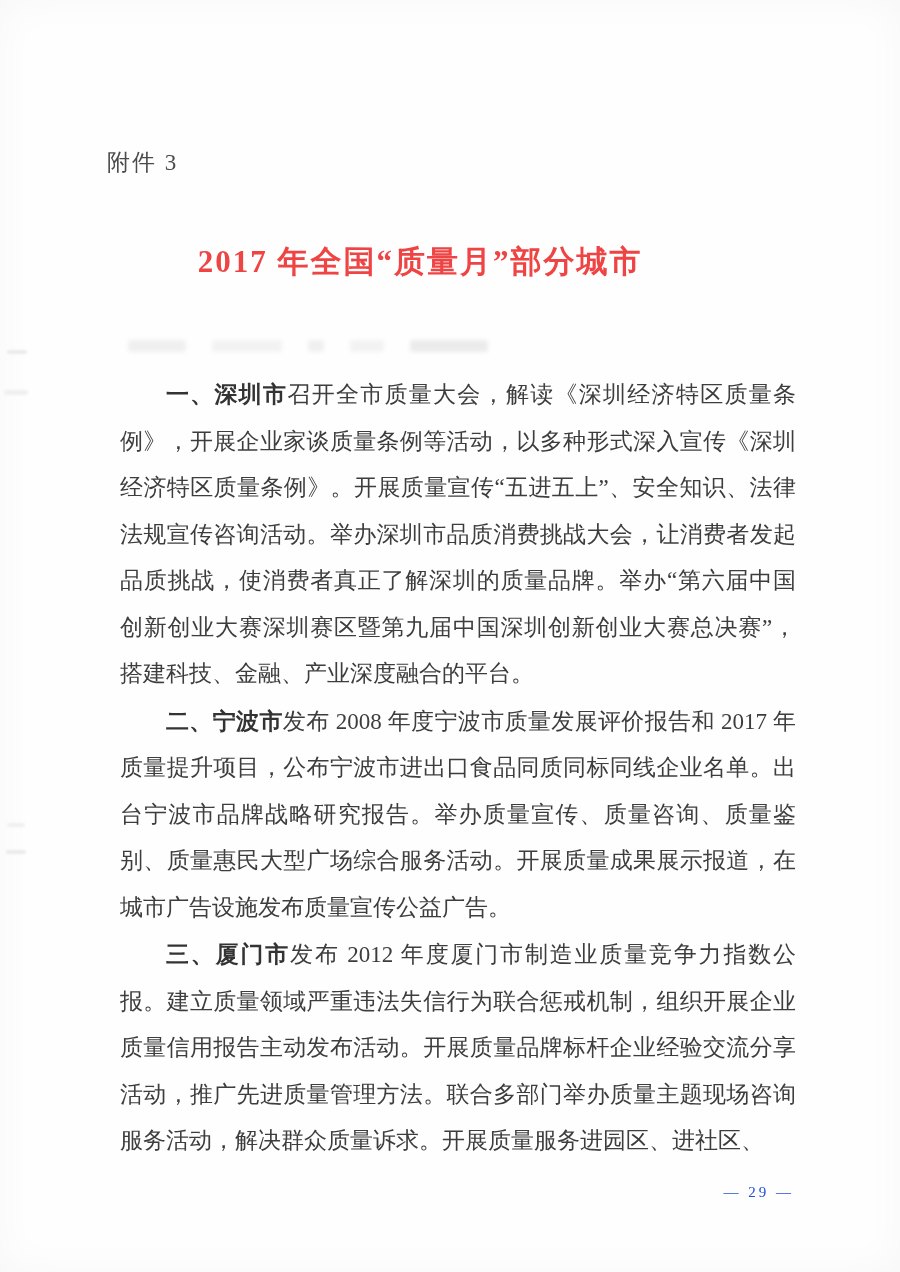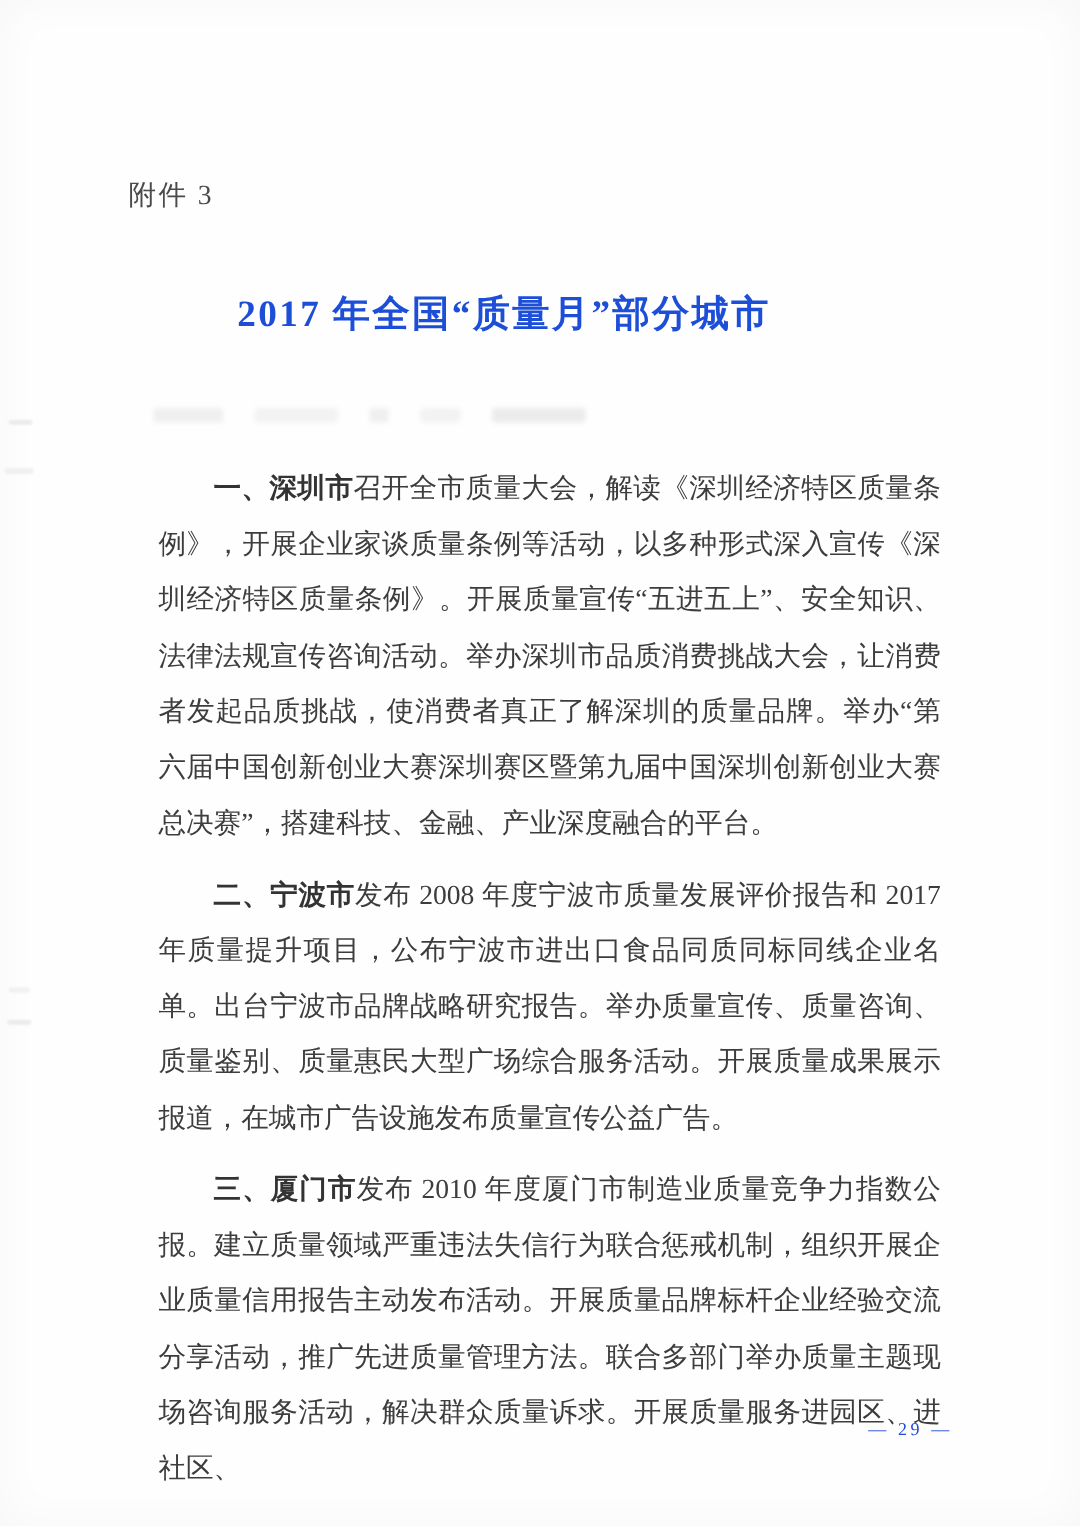--- a/index.html
+++ b/index.html
@@ -24,21 +24,21 @@
   }
   .doc-title {
     position: absolute;
     left: 0; top: 238px;
     width: 840px;
     text-align: center;
     font-weight: 700;
     font-size: 31px;
     line-height: 47px;
     letter-spacing: 2px;
-    color: #1d4ed8;
+    color: #ef4444;
   }
   
   .smudge {
     position: absolute;
     left: 128px; top: 340px;
     height: 14px; width: 420px;
     display: flex; gap: 26px;
     filter: blur(2px);
     opacity: 0.55;
   }
@@ -54,21 +54,21 @@
   .content {
     position: absolute;
     left: 120px; top: 371px;
     width: 676px;
     font-size: 23px;
     line-height: 46.5px;
     color: #3d3d3d;
     text-align: justify;
   }
   .content p {
-    margin: 12px;
+    margin: 0;
     text-indent: 2em;
   }
   .lead {
     font-weight: 700;
     font-family: "Liberation Sans", "DejaVu Sans", sans-serif;
     color: #333333;
   }
   .page-number {
     position: absolute;
     top: 1184px; right: 106px;
@@ -103,21 +103,21 @@
     <i></i>
       <i></i>
       <i></i>
       <i></i>
       <i></i>
   </div>
 
   <div class="content">
     <p><span class="lead">一、深圳市</span><span>召开全市质量大会，解读《深圳经济特区质量条例》，开展企业家谈质量条例等活动，以多种形式深入宣传《深圳经济特区质量条例》。开展质量宣传“五进五上”、安全知识、法律法规宣传咨询活动。举办深圳市品质消费挑战大会，让消费者发起品质挑战，使消费者真正了解深圳的质量品牌。举办“第六届中国创新创业大赛深圳赛区暨第九届中国深圳创新创业大赛总决赛”，搭建科技、金融、产业深度融合的平台。</span></p>
     <p><span class="lead">二、宁波市</span><span>发布 2008 年度宁波市质量发展评价报告和 2017 年质量提升项目，公布宁波市进出口食品同质同标同线企业名单。出台宁波市品牌战略研究报告。举办质量宣传、质量咨询、质量鉴别、质量惠民大型广场综合服务活动。开展质量成果展示报道，在城市广告设施发布质量宣传公益广告。</span></p>
-    <p><span class="lead">三、厦门市</span><span>发布 2010 年度厦门市制造业质量竞争力指数公报。建立质量领域严重违法失信行为联合惩戒机制，组织开展企业质量信用报告主动发布活动。开展质量品牌标杆企业经验交流分享活动，推广先进质量管理方法。联合多部门举办质量主题现场咨询服务活动，解决群众质量诉求。开展质量服务进园区、进社区、</span></p>
+    <p><span class="lead">三、厦门市</span><span>发布 2012 年度厦门市制造业质量竞争力指数公报。建立质量领域严重违法失信行为联合惩戒机制，组织开展企业质量信用报告主动发布活动。开展质量品牌标杆企业经验交流分享活动，推广先进质量管理方法。联合多部门举办质量主题现场咨询服务活动，解决群众质量诉求。开展质量服务进园区、进社区、</span></p>
   </div>
 
   <div class="page-number">— 29 —</div>
 
   <div class="edge-mark m1"></div>
   <div class="edge-mark m2"></div>
   <div class="edge-mark m3"></div>
   <div class="edge-mark m4"></div>
 
 </div>

